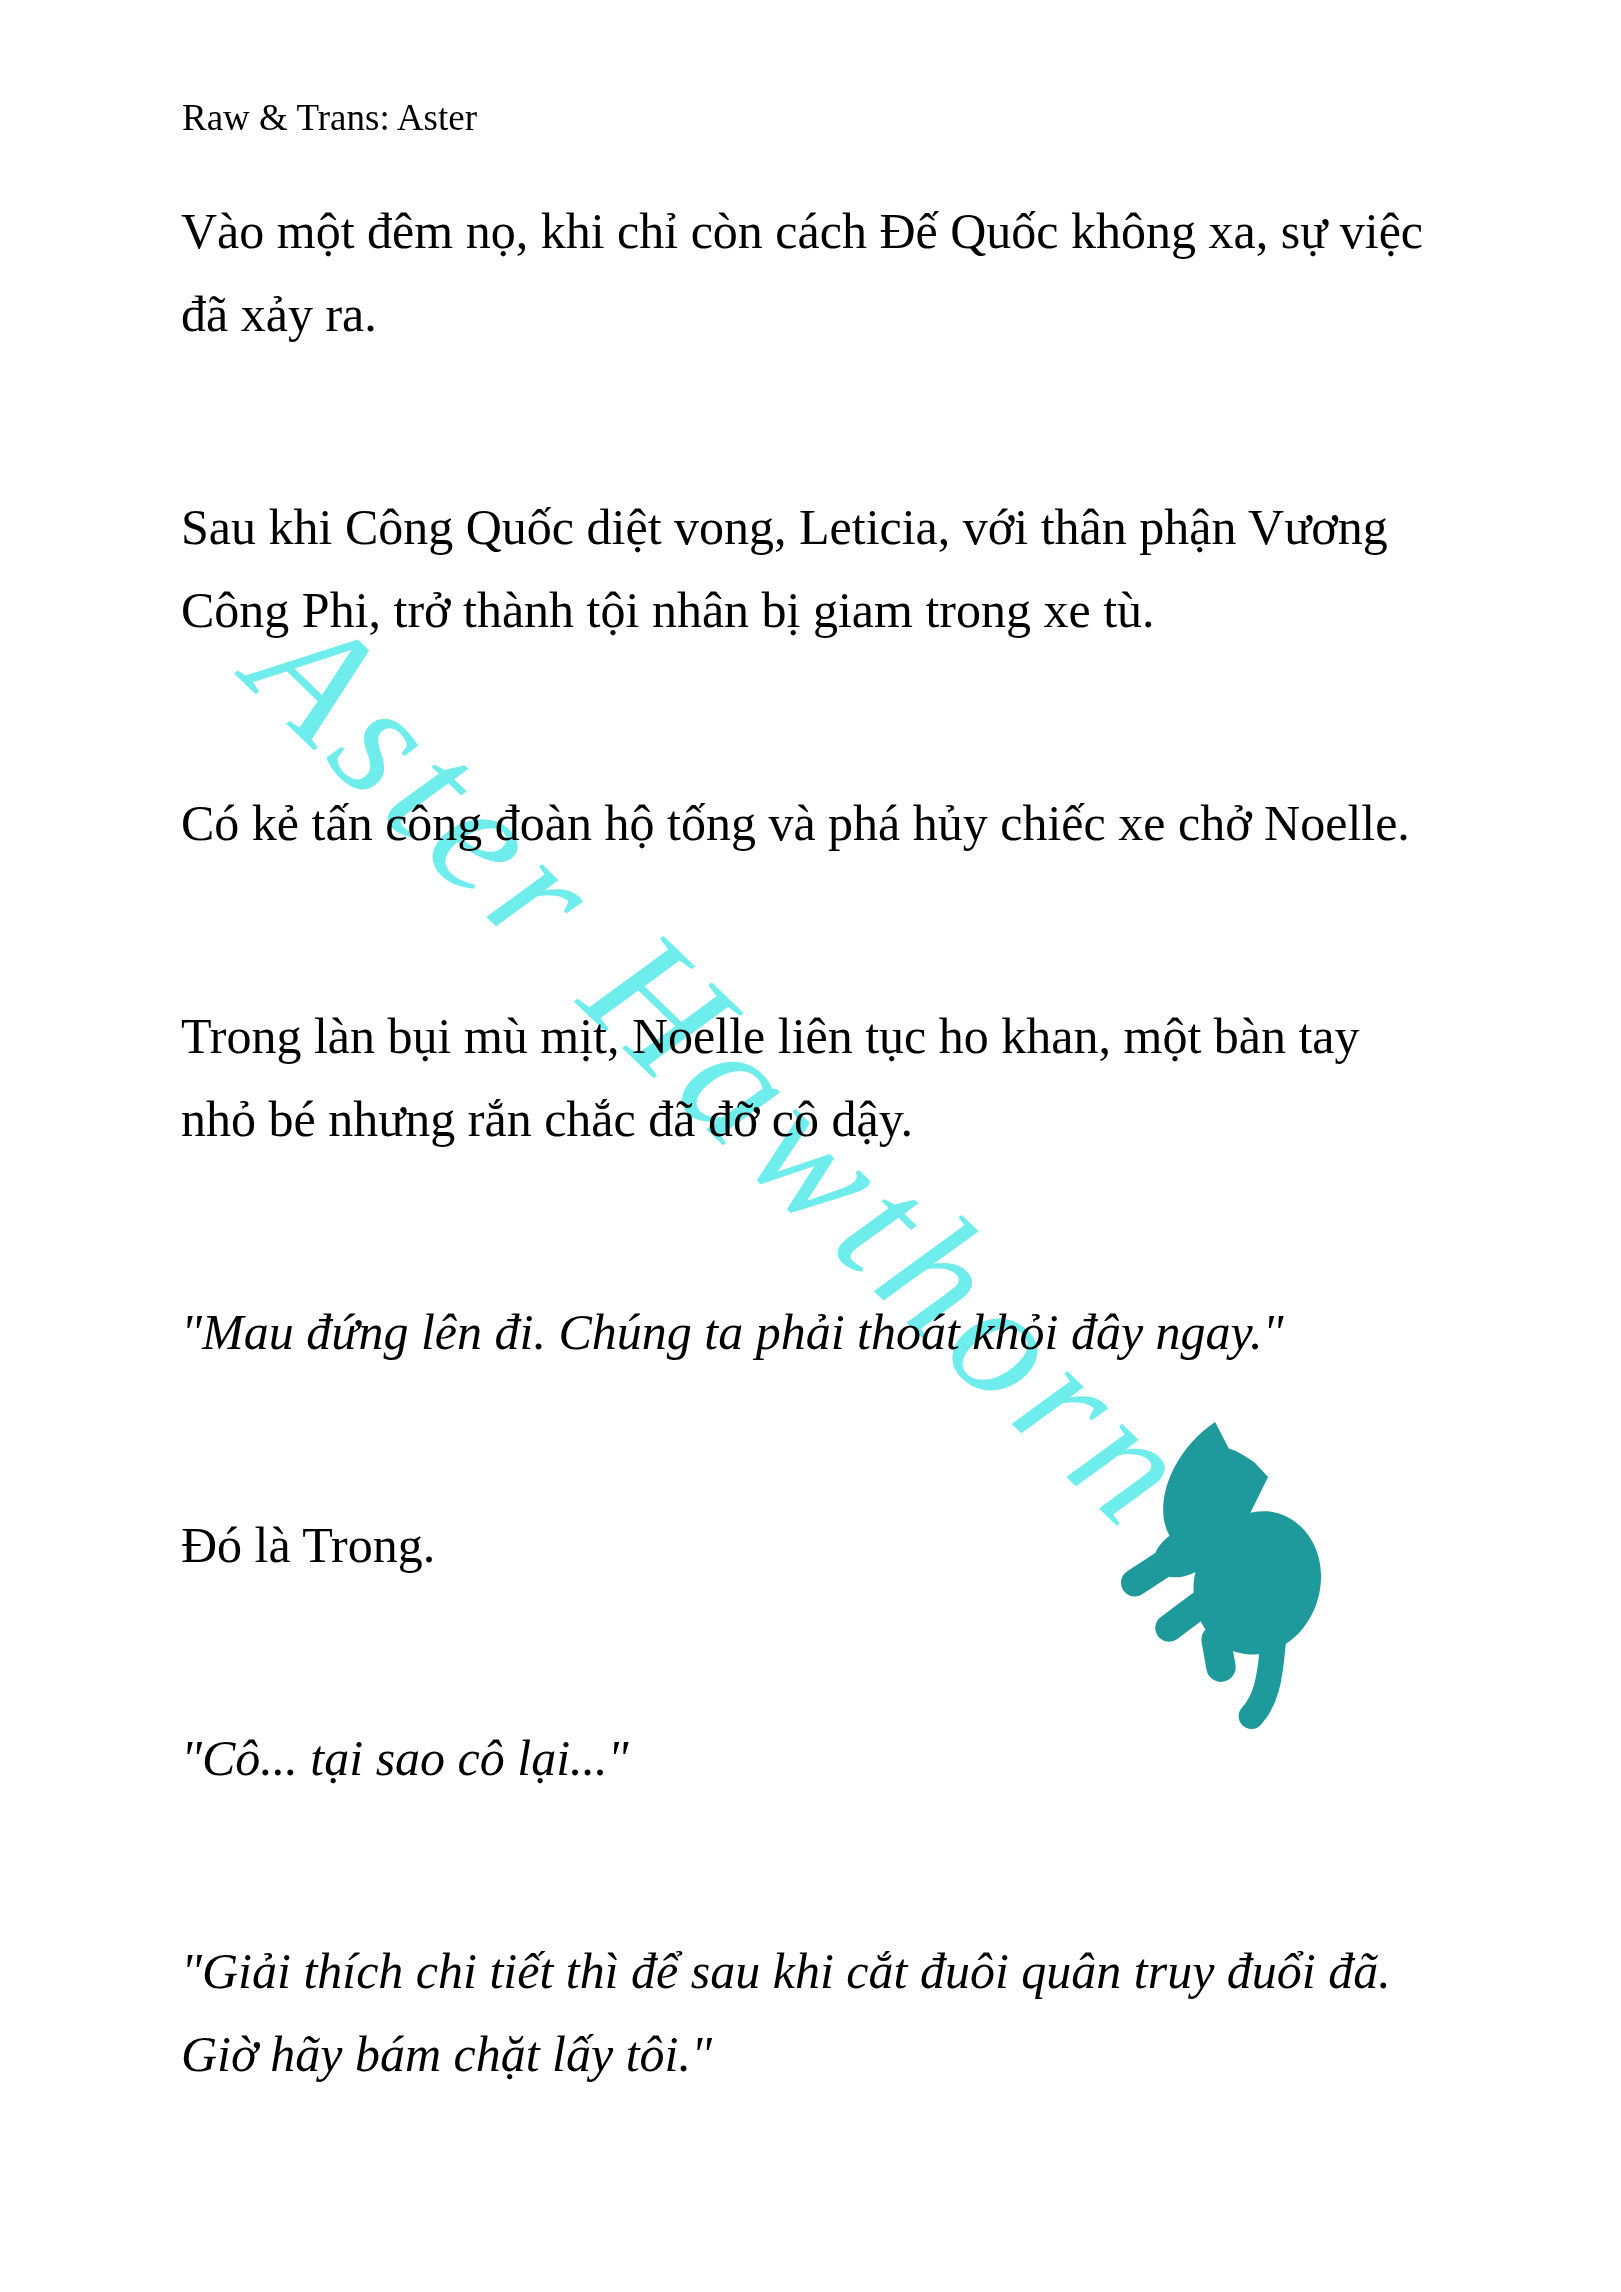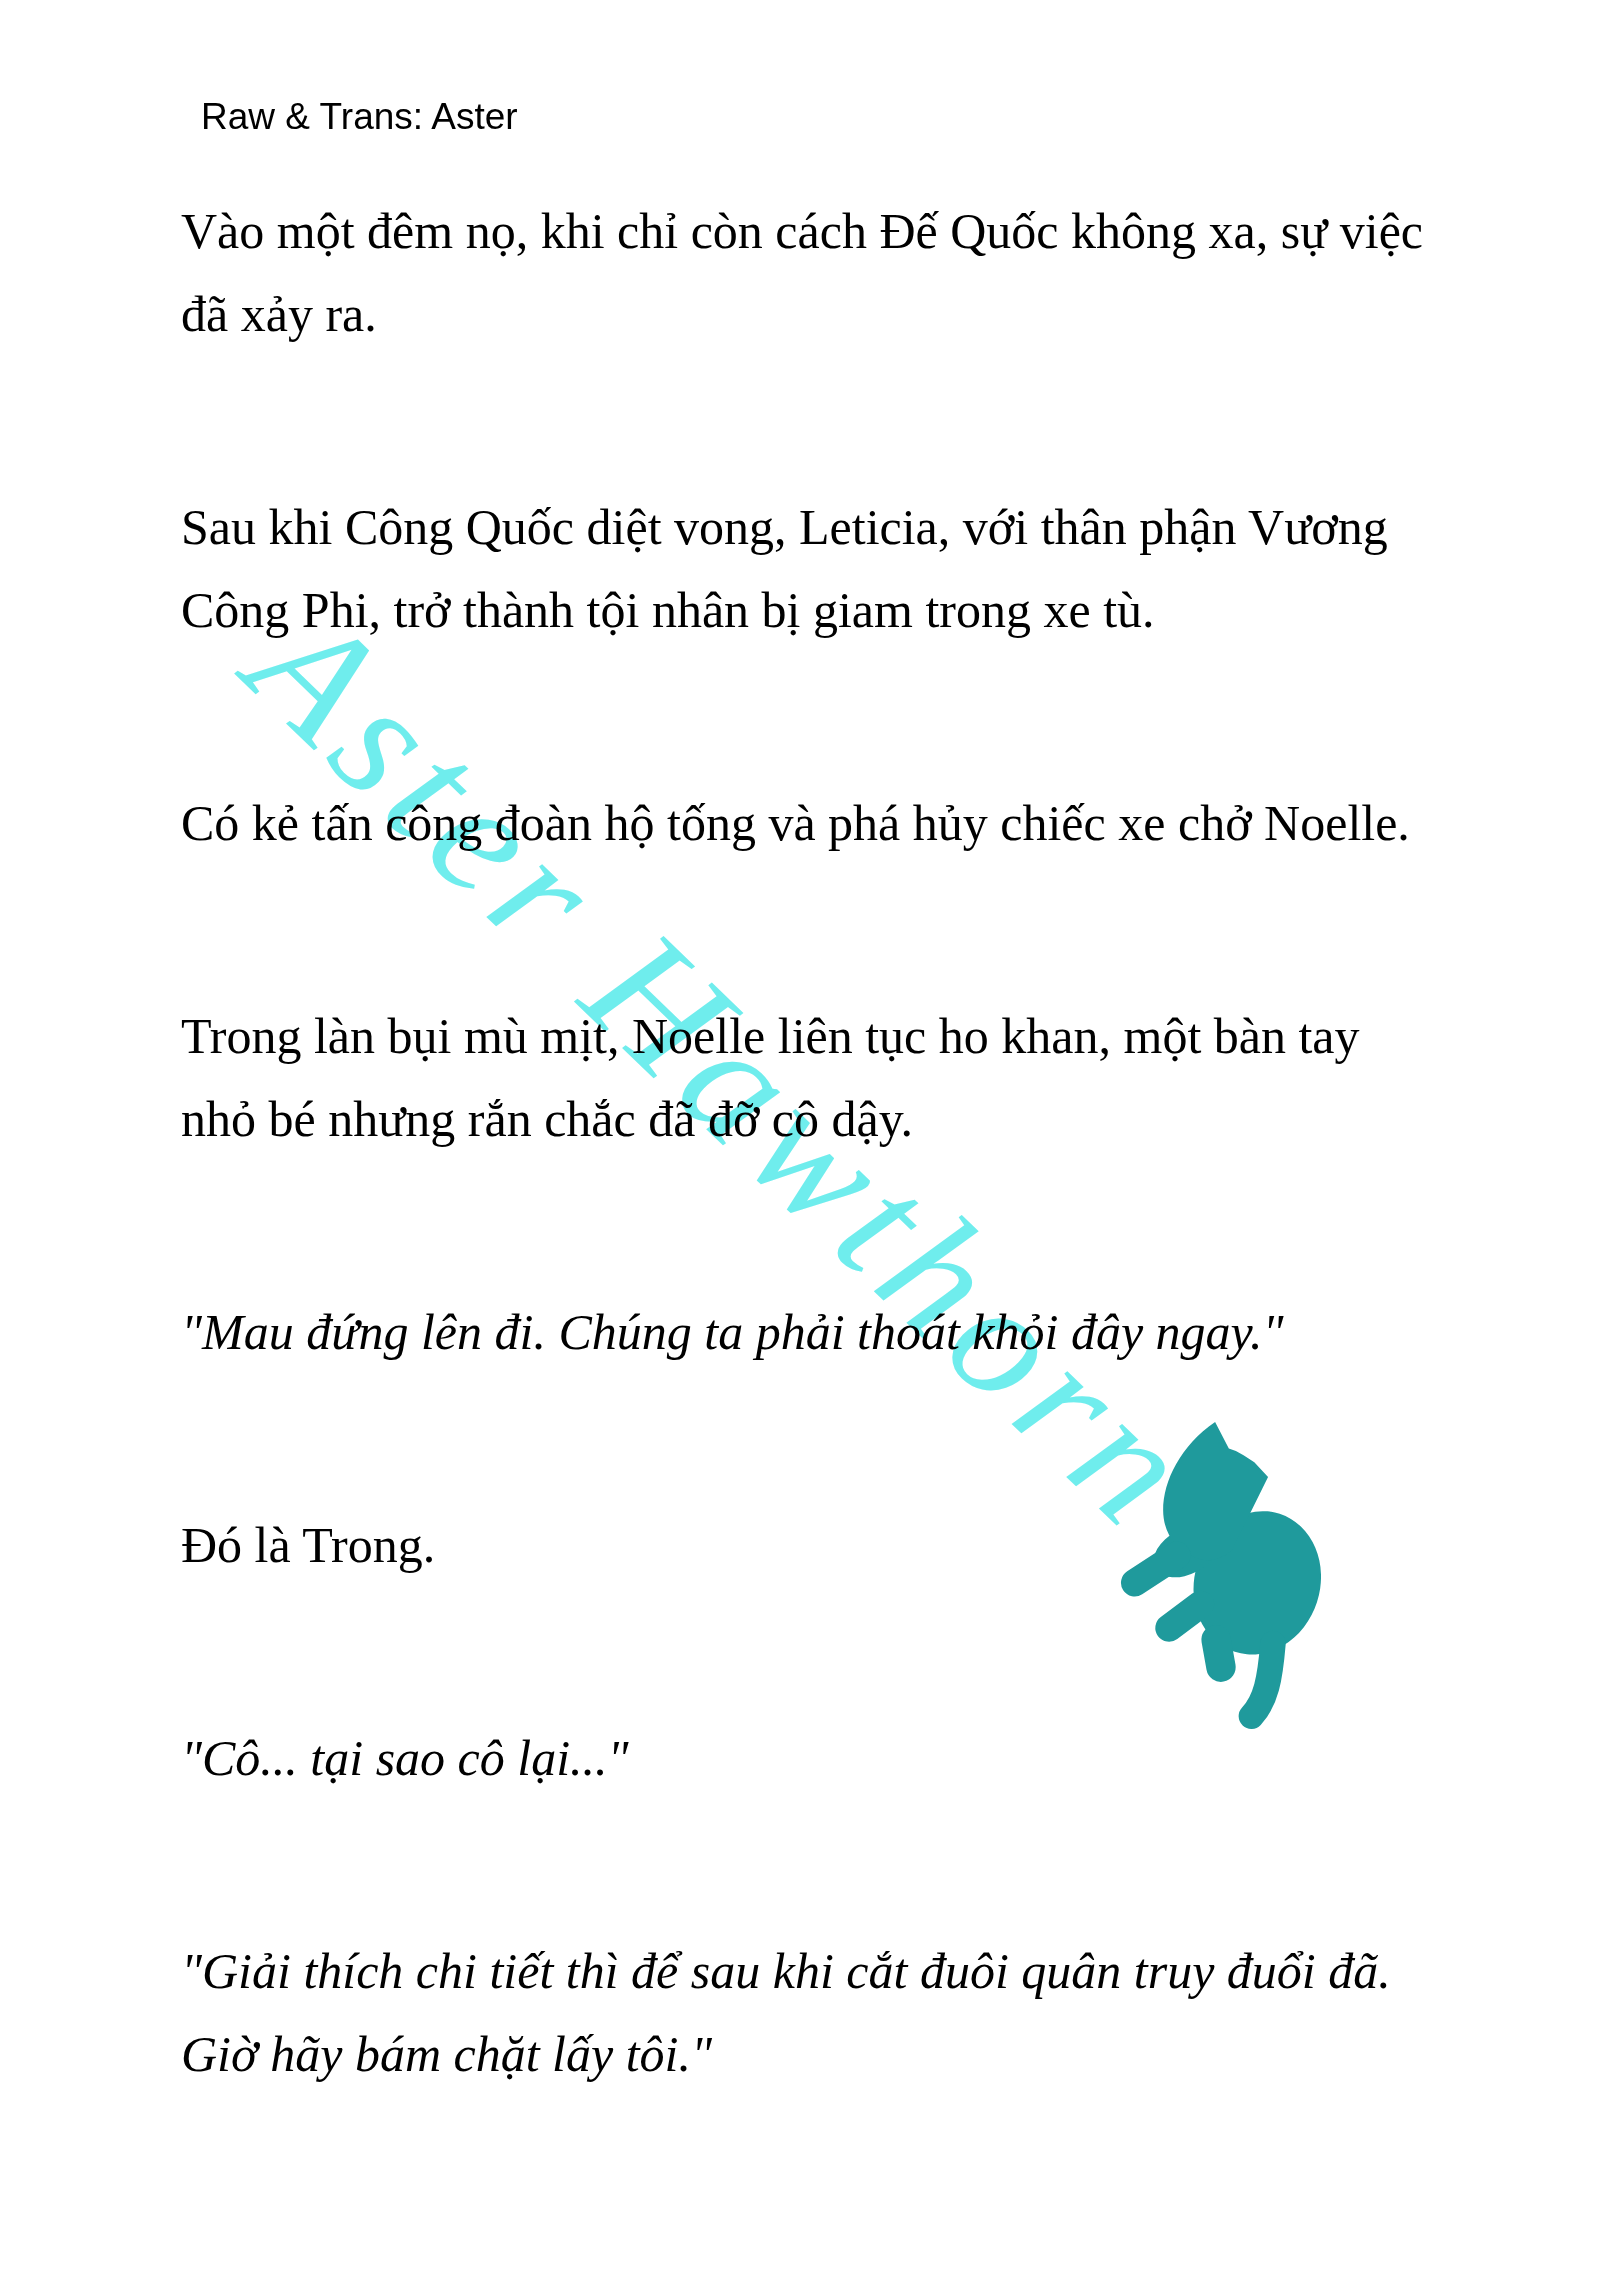--- a/index.html
+++ b/index.html
@@ -20,22 +20,22 @@
     font-size:167px;
     line-height:1;
     letter-spacing:11.8px;
     color:var(--watermark-color,#6feded);
     white-space:nowrap;
     z-index:1;
     user-select:none;
   }
   .header{
     position:absolute;
-    left:201px;top:96px;
-    font-family:Liberation Sans, sans-serif;
+    left:182px;top:96px;
+    font-family:Liberation Serif, serif;
     font-size:37px;
     color:var(--text-color,#000);
     z-index:2;
   }
   .content{
     position:absolute;
     left:181px;top:190px;
     width:1421px;
     z-index:2;
   }

